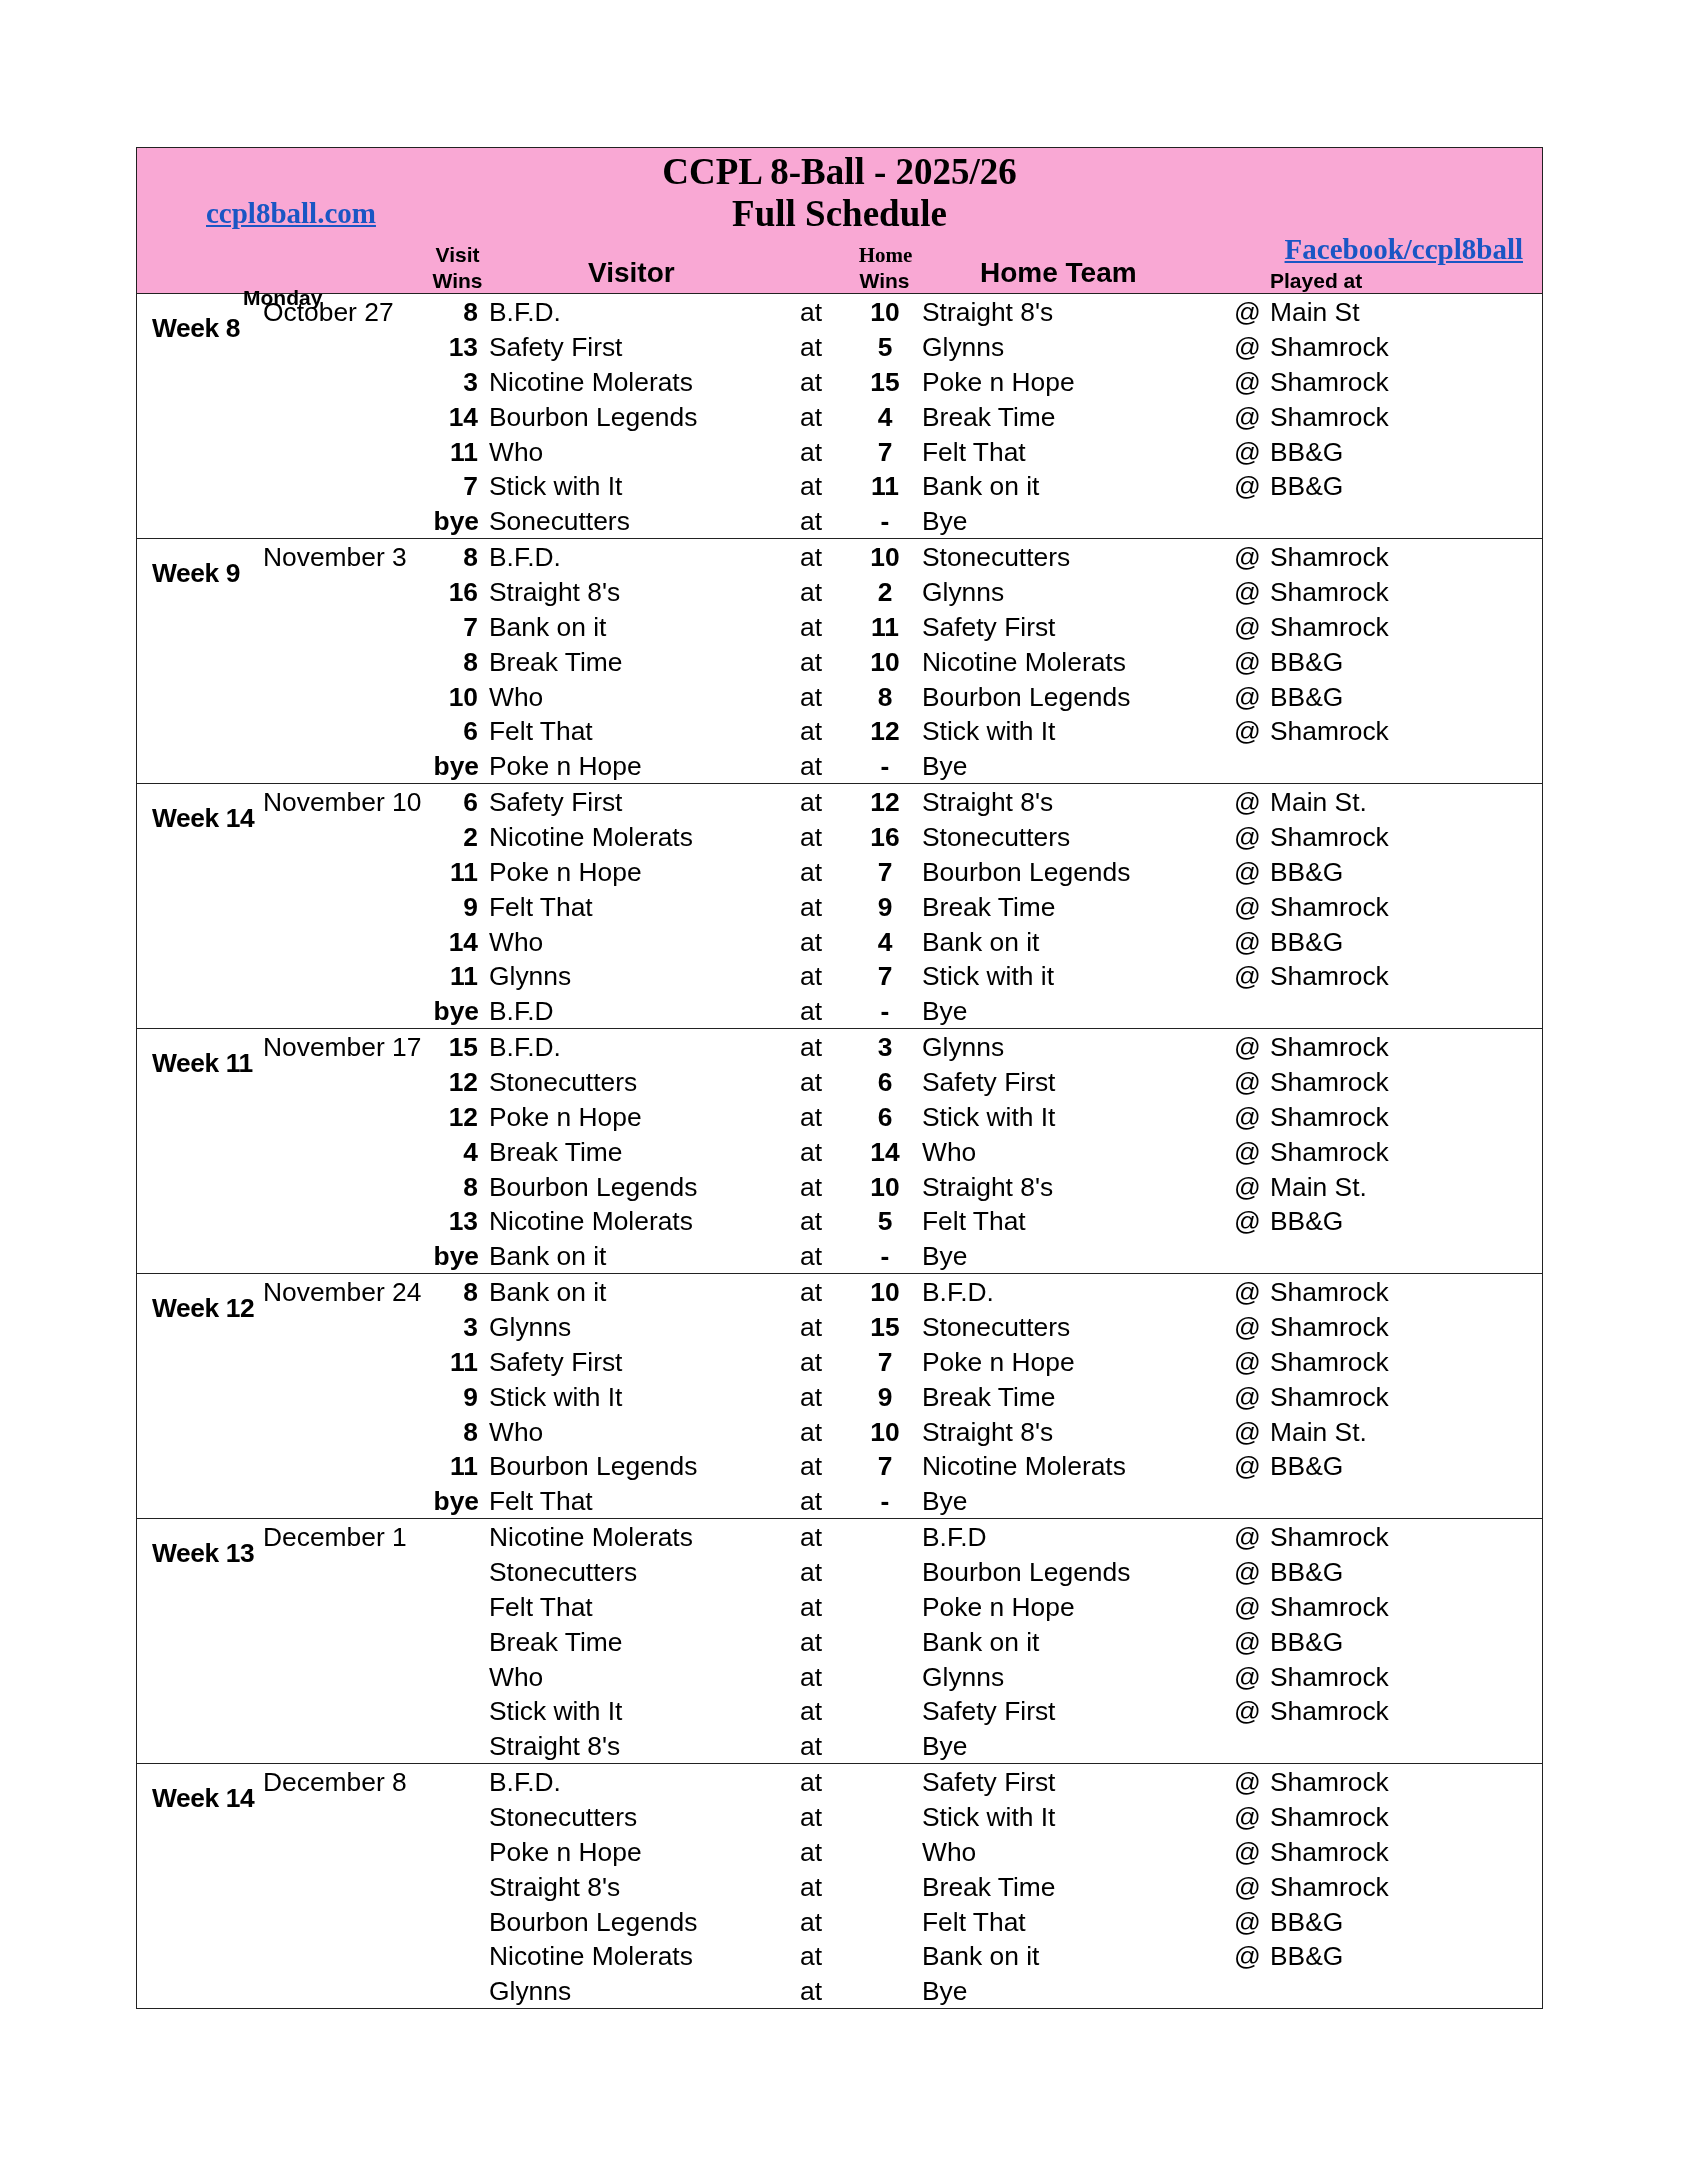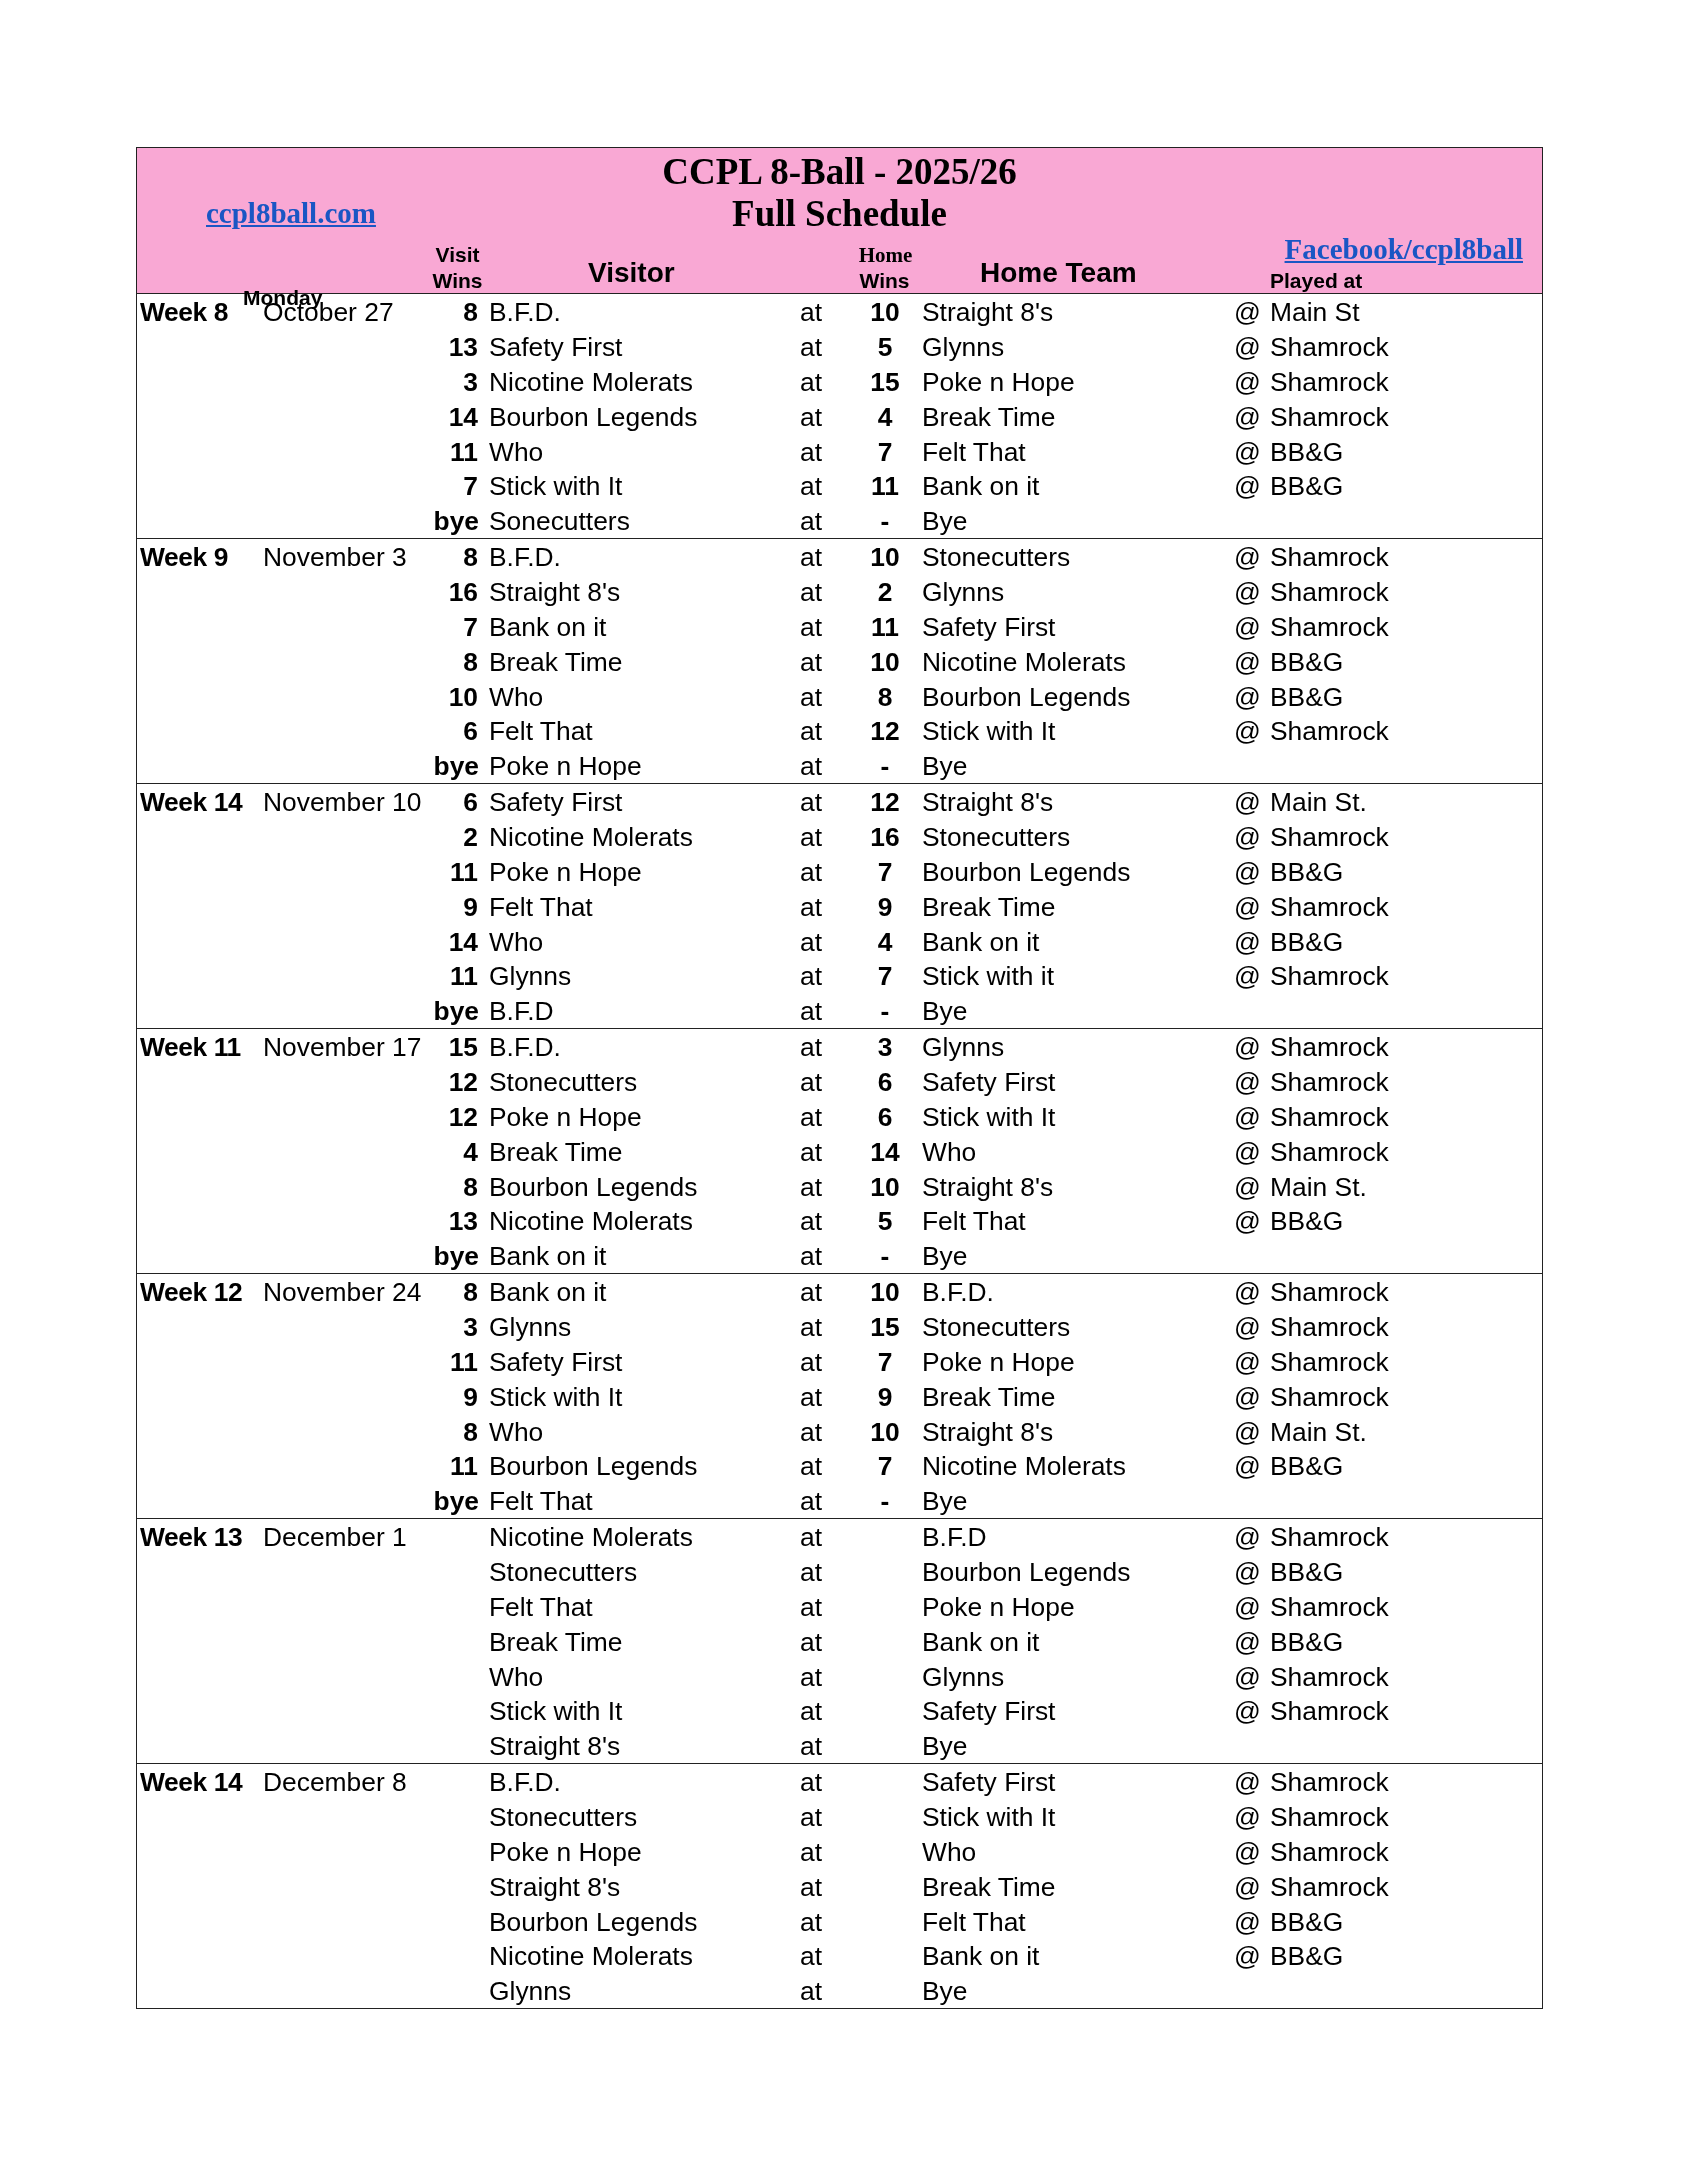--- a/index.html
+++ b/index.html
@@ -11,21 +11,21 @@
   .link { position: absolute; top: 49px; font-family: "Liberation Serif", serif; font-weight: bold; font-size: 29px; color: #1A56C4; text-decoration: underline; cursor: pointer; }
   .link.left { left: 69px; }
   .link.right { right: 19px; margin-top: 36px; }
   .colhead { position: absolute; font-weight: bold; color: #000; }
   .ch-small { font-size: 21px; line-height: 24px; }
   .ch-big { font-size: 28px; line-height: 31px; }
   .week { position: relative; height: 244px; border-bottom: 1.7px solid #222; }
   .week:last-child { border-bottom: none; }
   .row { position: absolute; left: 0; right: 0; height: 35px; font-size: 26.4px; line-height: 35px; }
   .cell { position: absolute; top: 0; white-space: nowrap; }
-  .wk-label { left: 3px; font-weight: bold; letter-spacing: -0.4px; }
+  .wk-label { left: 15px; font-weight: bold; letter-spacing: -0.4px; margin-top: 16px; }
   .wk-date { left: 126px; }
   .vwins { left: 281px; width: 60px; text-align: right; font-weight: bold; }
   .vwins.bye { width: 61px; }
   .vname { left: 352px; }
   .at { left: 663px; }
   .hwins { left: 714px; width: 68px; text-align: center; font-weight: bold; }
   .hname { left: 785px; }
   .atsign { left: 1097px; }
   .place { left: 1133px; }
 </style>

